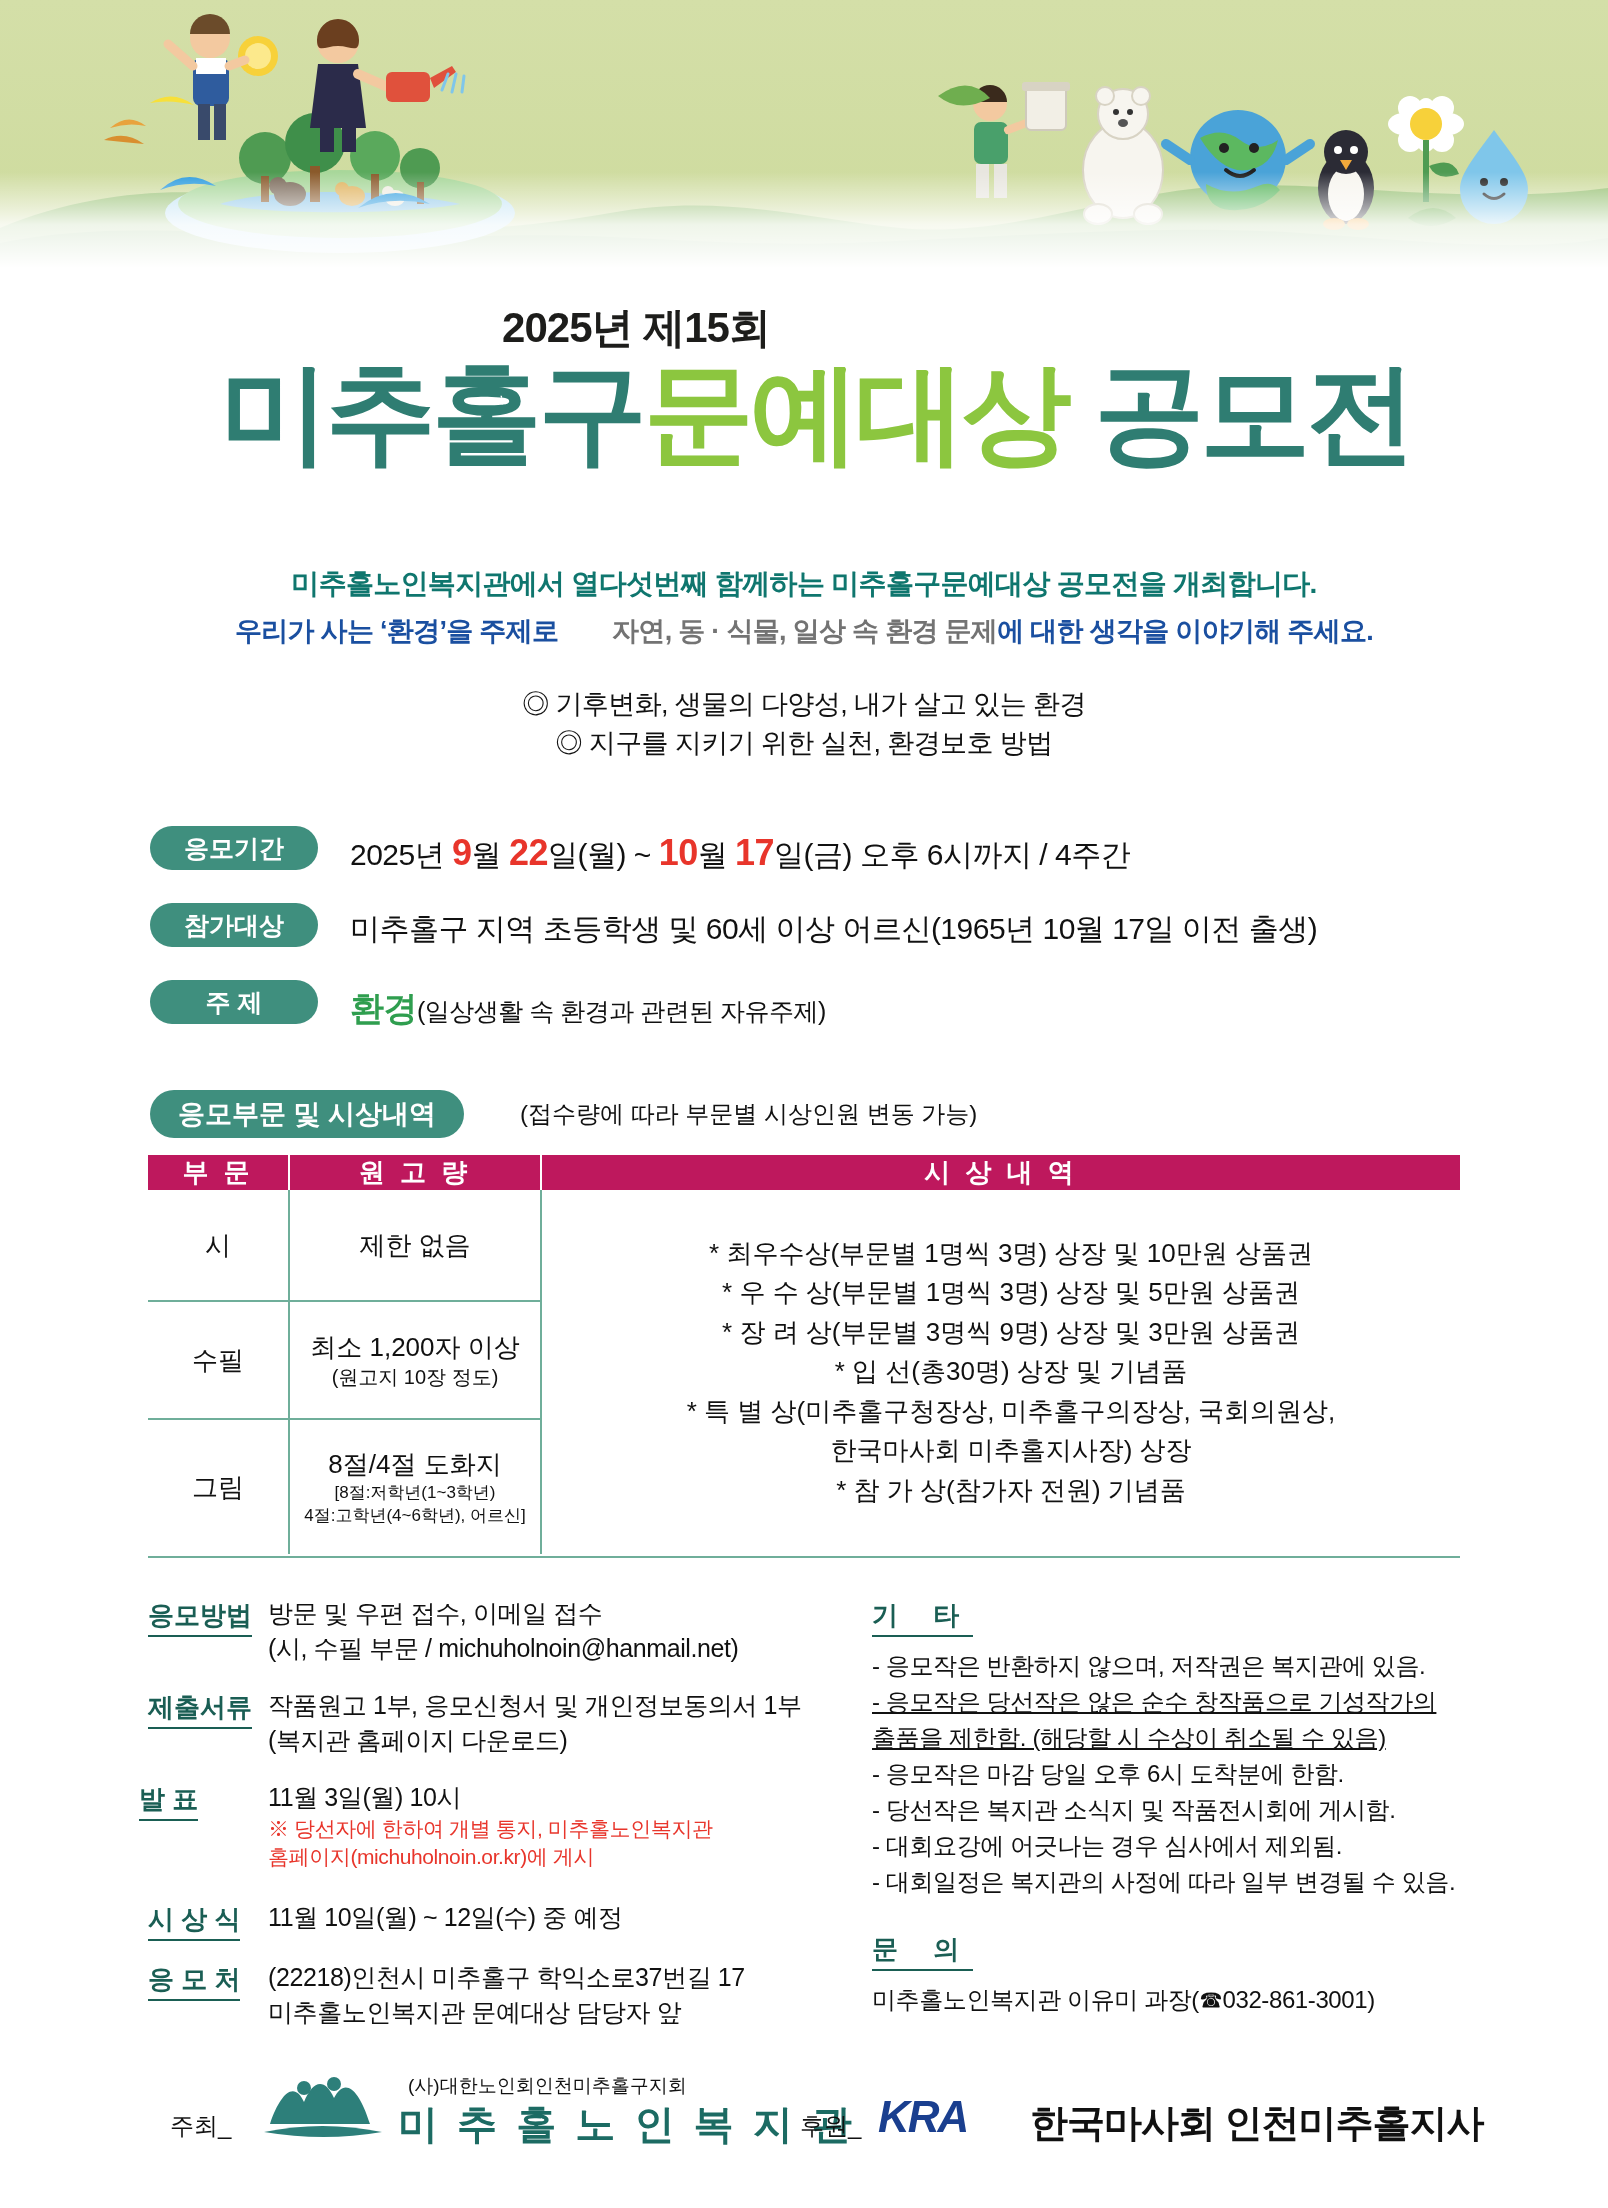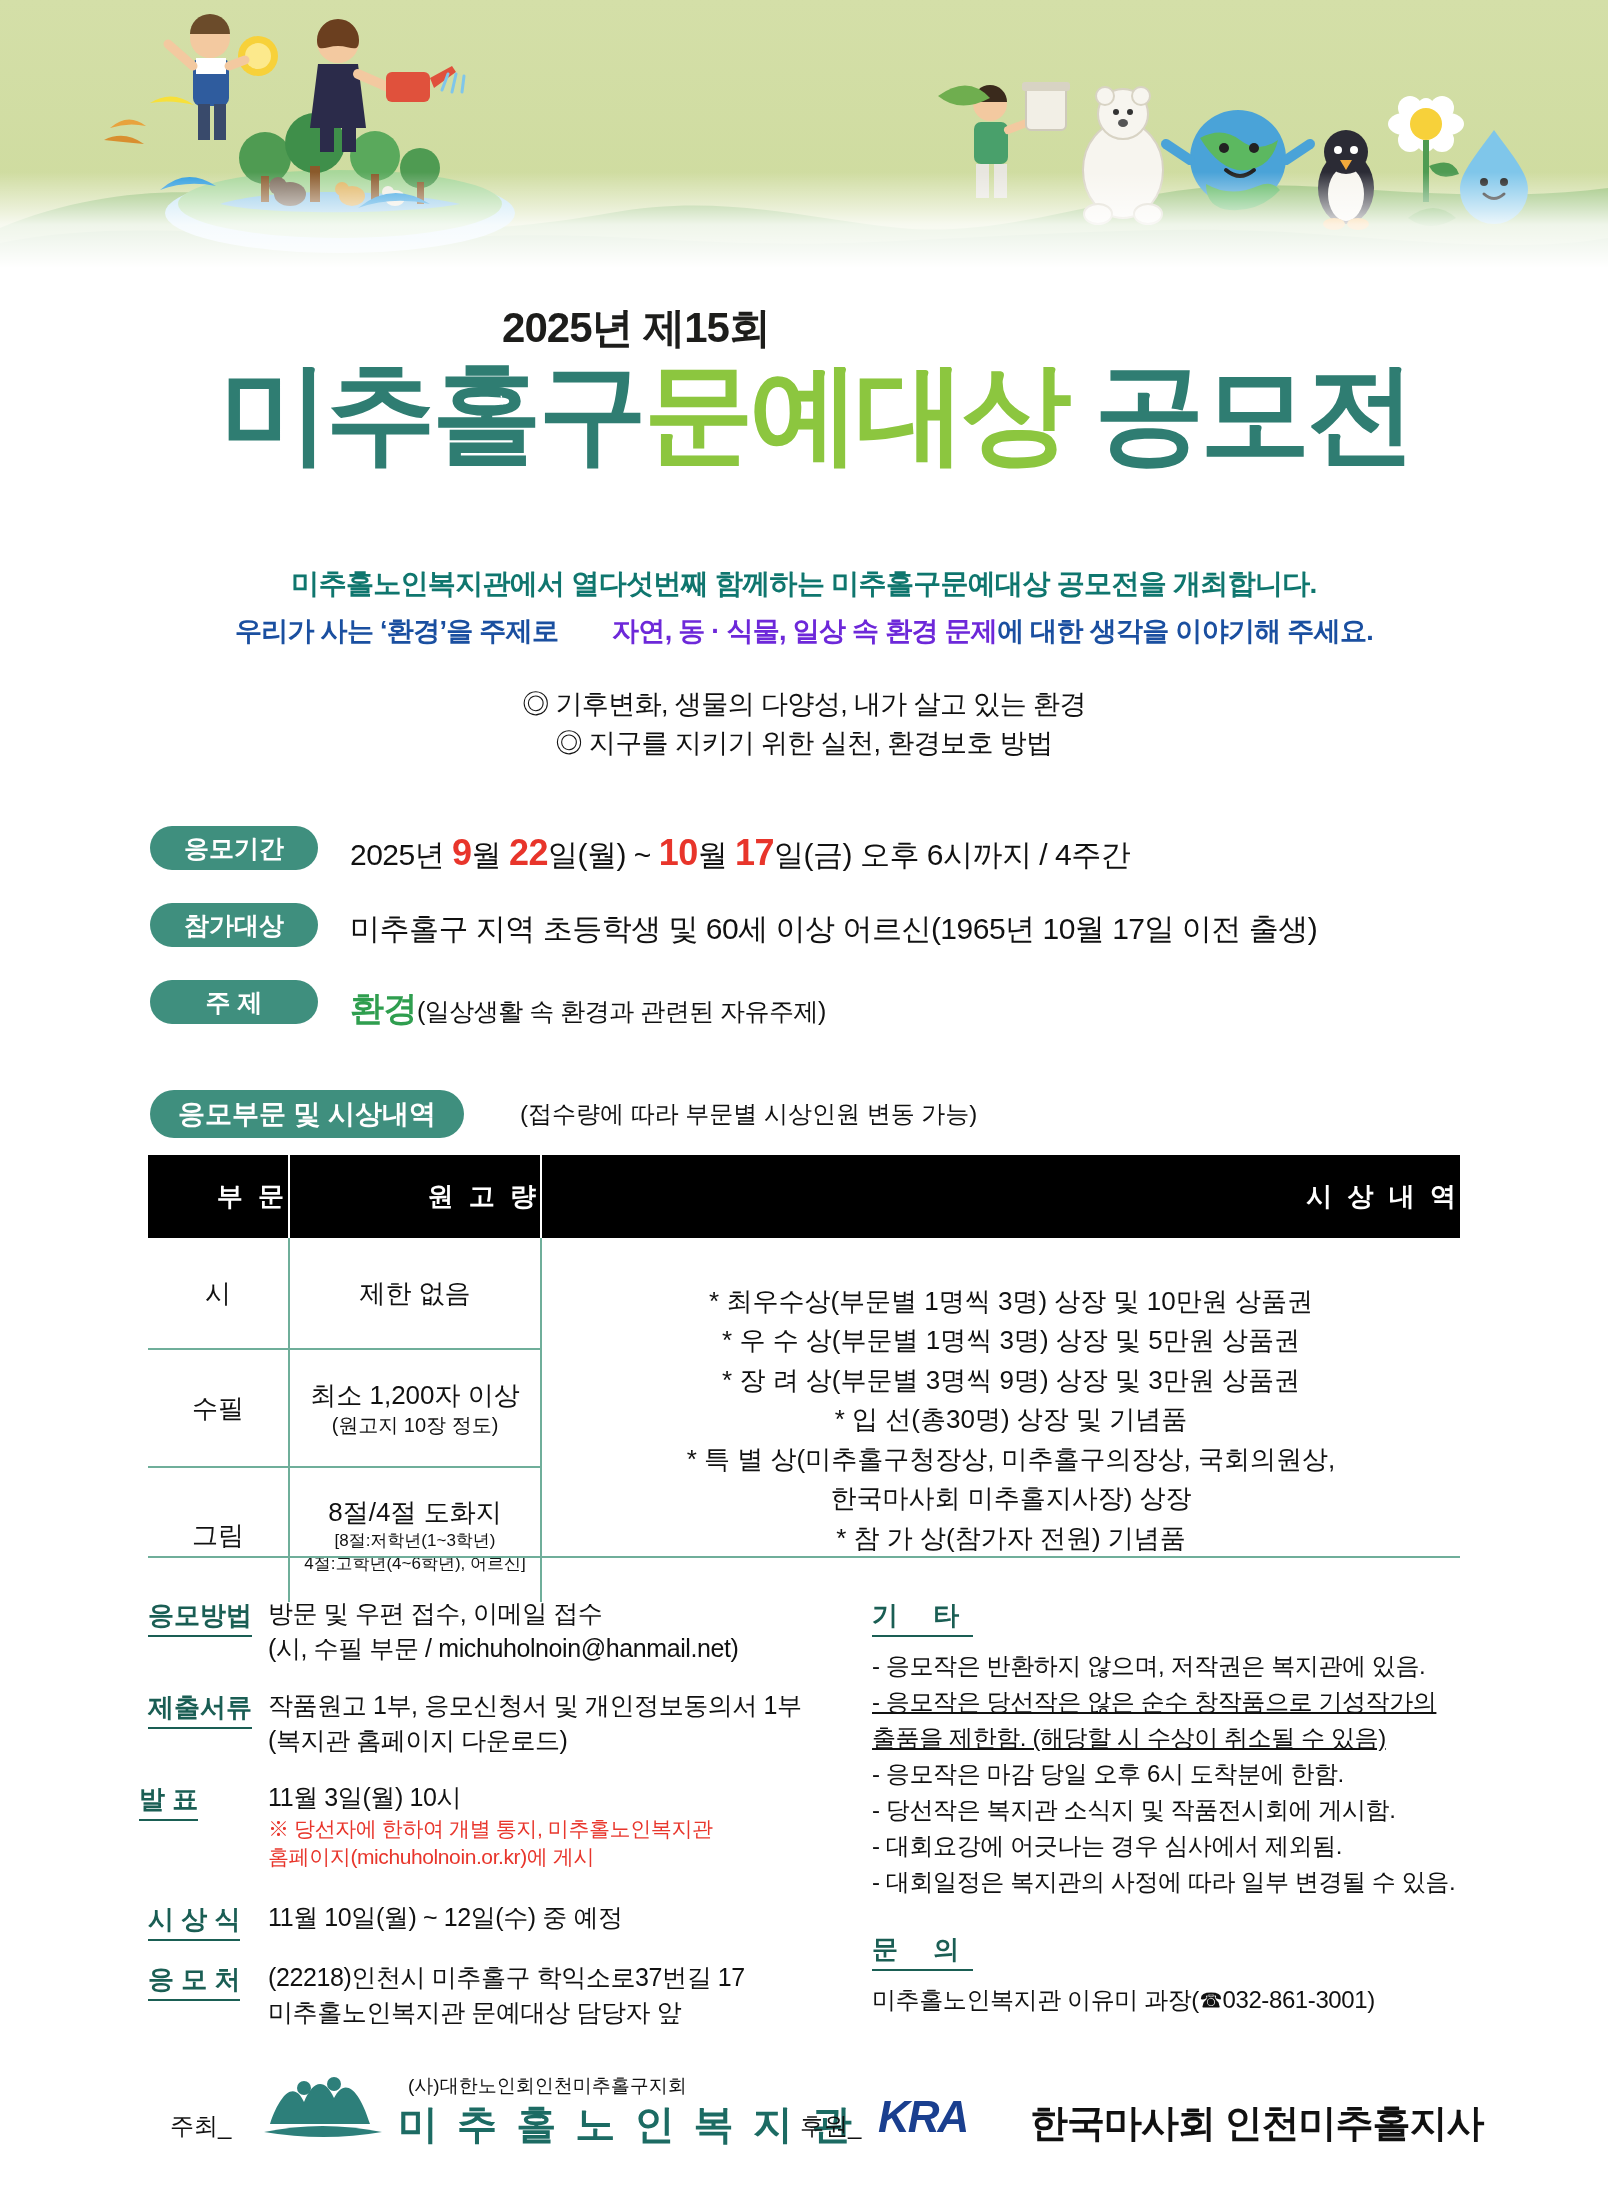--- a/index.html
+++ b/index.html
@@ -74,21 +74,21 @@
   }
   .intro2 {
     position: absolute;
     top: 613px; left: 0; width: 1608px;
     text-align: center;
     font-size: 27px;
     font-weight: bold;
     letter-spacing: -0.7px;
   }
   .intro2 .blue { color: #1a4fa0; }
-  .intro2 .dark { color: #6d28d9; margin-left: 47px; }
+  .intro2 .dark { color: #737373; margin-left: 47px; }
 
   .bullets {
     position: absolute;
     top: 685px; left: 0; width: 1608px;
     text-align: center;
     font-size: 27px;
     line-height: 1.45;
     color: #111;
     letter-spacing: -0.6px;
   }
@@ -147,28 +147,27 @@
 
   
   .tbl {
     position: absolute;
     left: 148px;
     top: 1155px;
     width: 1312px;
     border-collapse: collapse;
   }
   .tbl th {
-    background: #000000;
+    background: #be185d;
     color: #ffffff;
     font-size: 26px;
     font-weight: bold;
-    padding: 24px 0;
+    padding: 0 0;
     letter-spacing: 4px;
     border-right: 2px solid #ffffff;
-    text-align: right;
   }
   .tbl th:last-child { border-right: none; }
   .tbl td {
     font-size: 26px;
     color: #111;
     vertical-align: middle;
     padding: 12px 6px;
     text-align: center;
     border-bottom: 2px solid #6fae9a;
   }

